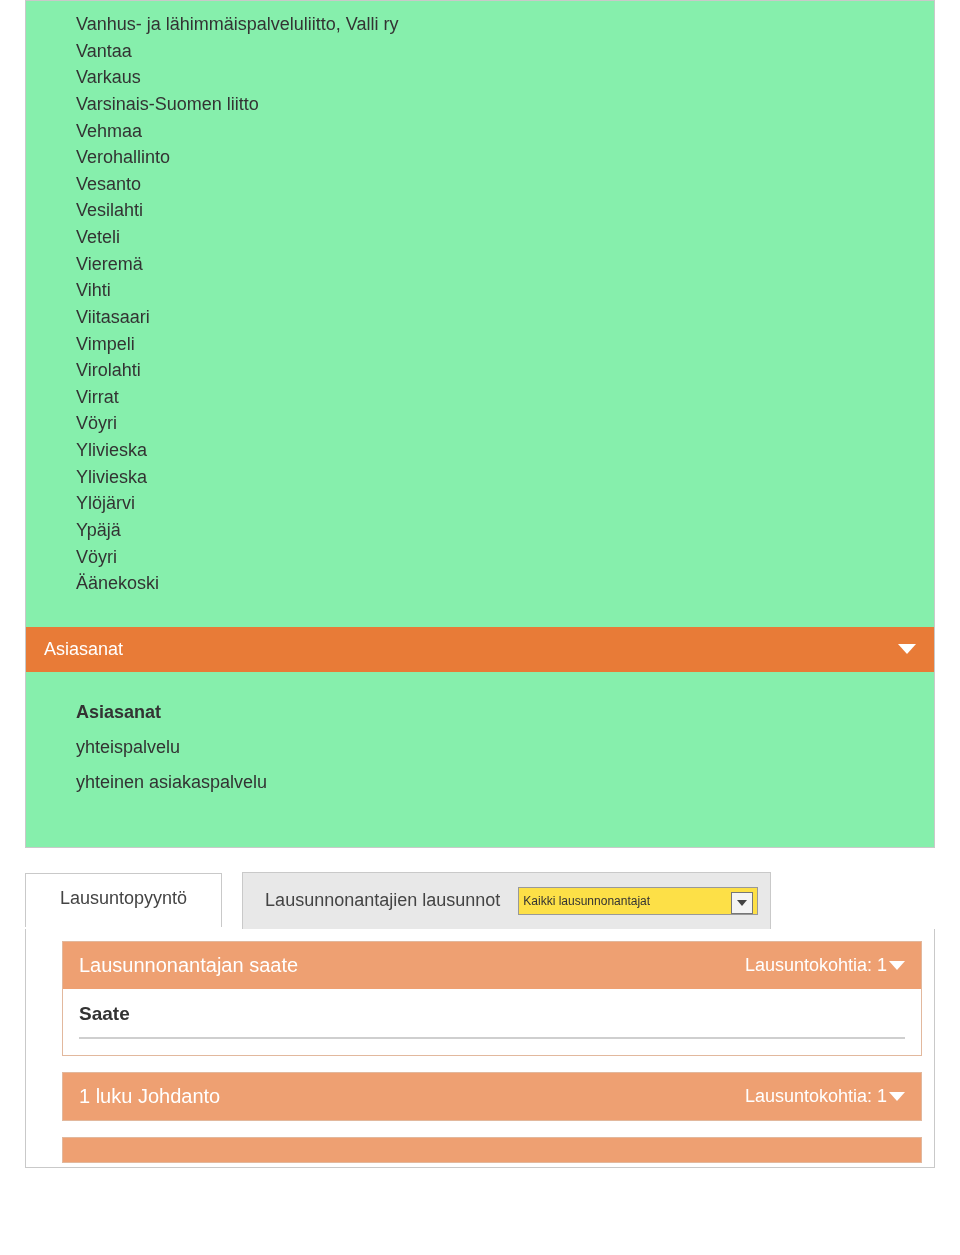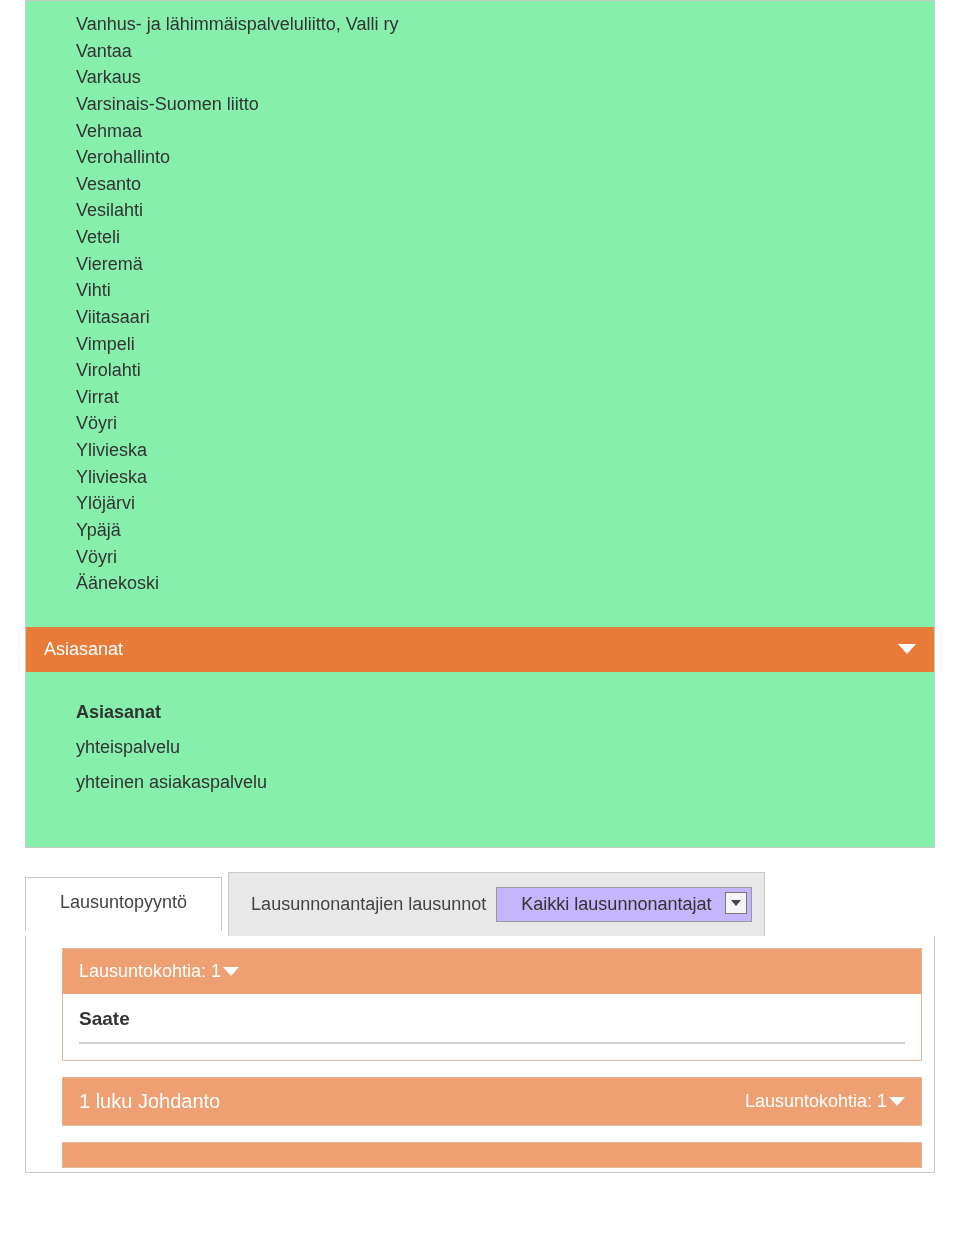--- a/index.html
+++ b/index.html
@@ -56,31 +56,31 @@
     border: 1px solid #c9c9c9;
     border-bottom: none;
     background: #fff;
     padding: 14px 34px 18px 34px;
     font-size: 18px;
     color: #444;
     position: relative;
   }
   .tab.inactive {
     background: #e8e8e8;
-    margin-left: 6px;
-    display: flex;
-    align-items: center;
-    gap: 10px;
+    margin-left: 20px;
+    display: flex;
+    align-items: center;
+    gap: 18px;
     padding: 14px 12px 14px 22px;
   }
   .dropdown-box {
-    background: #c4b5fd;
+    background: #fde047;
     border: 1px solid #999;
-    padding: 6px 40px 6px 24px;
-    font-size: 18px;
+    padding: 6px 40px 6px 4px;
+    font-size: 12px;
     color: #333;
     position: relative;
     min-width: 240px;
   }
   .dropdown-box .dd-btn {
     position: absolute;
     right: 4px; top: 4px;
     width: 22px; height: 22px;
     border: 1px solid #777;
     background: #f4f4f4;
@@ -201,20 +201,21 @@
       <div class="dropdown-box">
         <span>Kaikki lausunnonantajat</span>
         <span class="dd-btn"></span>
       </div>
     </div>
   </div>
 
   <div class="tab-content-border" id="sections-container">
       <div class="section">
         <div class="section-header">
+          <div class="left">Lausunnonantajan saate</div>
           <div class="right">
             <span>Lausuntokohtia: 1</span>
             <span class="tri-sm"></span>
           </div>
         </div>
         <div class="section-body">
           <div class="label">Saate</div>
           <div class="rule"></div>
         </div>
       </div>

